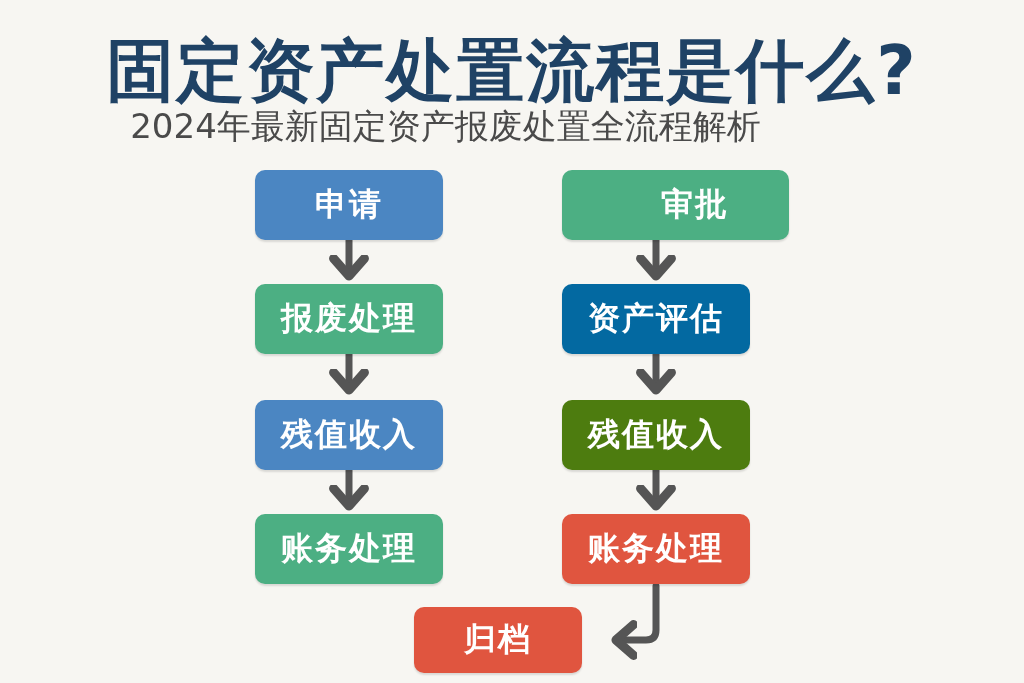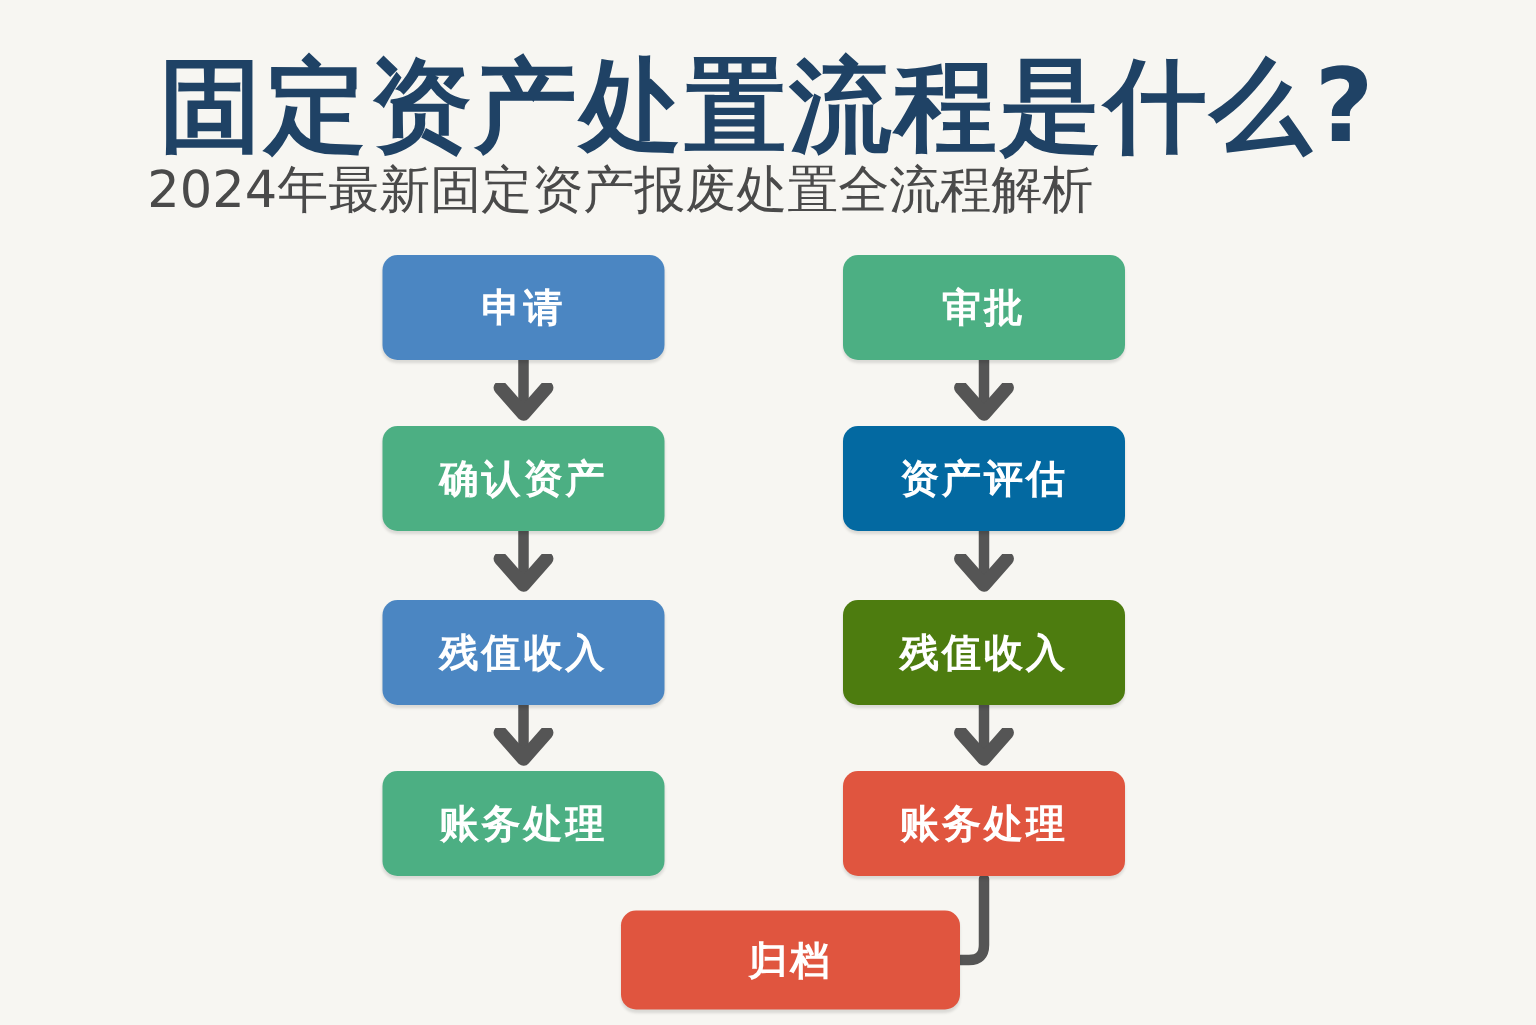--- a/index.html
+++ b/index.html
@@ -1,19 +1,19 @@
 <!DOCTYPE html>
 <html><head>
 <meta charset="utf-8">
 <style>
   html,body{margin:0;padding:0;}
   body{width:1024px;height:683px;background:#f7f6f2;position:relative;overflow:hidden;font-family:"DejaVu Sans",sans-serif;}
   .title{position:absolute;left:0;width:1024px;top:26px;text-align:center;font-size:68px;font-weight:bold;color:#1f4265;letter-spacing:2px;}
-  .subtitle{position:absolute;left:0;width:827px;top:104px;text-align:center;font-size:34px;color:#4a4a4a;}
-  .box{position:absolute;width:188px;height:70px;border-radius:10px;color:#fff;font-weight:bold;font-size:26px;display:flex;align-items:center;justify-content:center;box-shadow:0 2px 2px rgba(0,0,0,0.12);letter-spacing:2px;}
+  .subtitle{position:absolute;left:0;width:827px;top:104px;text-align:center;font-size:34px;color:#4a4a4a;padding-left:32px;}
+  .box{position:absolute;width:188px;height:70px;border-radius:10px;color:#fff;font-weight:bold;font-size:32px;display:flex;align-items:center;justify-content:center;box-shadow:0 2px 2px rgba(0,0,0,0.12);letter-spacing:2px;}
   svg.arrows{position:absolute;left:0;top:0;}
 </style>
 </head>
 <body>
 
 <div class="title">固定资产处置流程是什么?</div>
 <div class="subtitle">2024年最新固定资产报废处置全流程解析</div>
 
 <svg class="arrows" width="1024" height="683">
   <defs>
@@ -28,22 +28,22 @@
   </g>
   <g stroke="#555" stroke-width="7" fill="none" stroke-linecap="round">
     <path d="M656 240 L656 276" marker-end="url(#ah)"></path>
     <path d="M656 354 L656 390" marker-end="url(#ah)"></path>
     <path d="M656 470 L656 506" marker-end="url(#ah)"></path>
     <path d="M656 586 L656 630 Q656 640 646 640 L616 640" marker-end="url(#ah)"></path>
   </g>
 </svg>
 
 <div class="box" style="left:255px;top:170px;background:#4b86c2;">申请</div>
-<div class="box" style="left:255px;top:284px;background:#4caf83;">确认资产</div>
+<div class="box" style="left:255px;top:284px;background:#4caf83;">报废处理</div>
 <div class="box" style="left:255px;top:400px;background:#4b86c2;">残值收入</div>
 <div class="box" style="left:255px;top:514px;background:#4caf83;">账务处理</div>
 
-<div class="box" style="left:562px;top:170px;background:#4caf83;">审批</div>
+<div class="box" style="left:562px;top:170px;background:#4caf83;padding-left:39px;">审批</div>
 <div class="box" style="left:562px;top:284px;background:#0369a1;">资产评估</div>
 <div class="box" style="left:562px;top:400px;background:#4d7c0f;">残值收入</div>
 <div class="box" style="left:562px;top:514px;background:#e0553f;">账务处理</div>
 
-<div class="box" style="left:414px;top:607px;background:#e0553f;width:226px;height:66px;">归档</div>
+<div class="box" style="left:414px;top:607px;background:#e0553f;width:168px;height:66px;">归档</div>
 
 </body></html>

